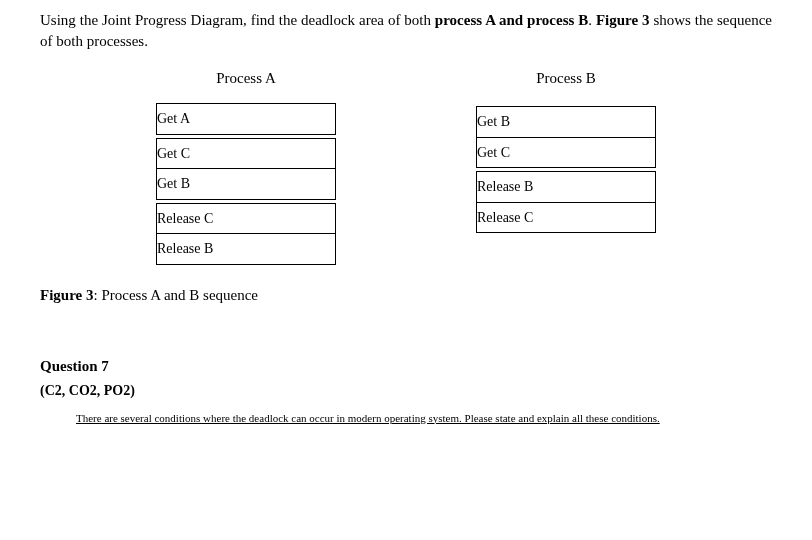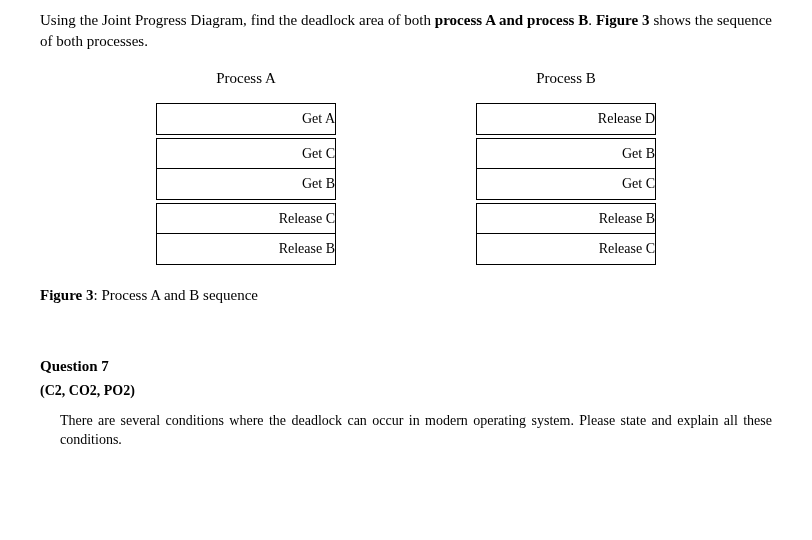--- a/index.html
+++ b/index.html
@@ -37,21 +37,21 @@
       align-items: center;
       width: 200px;
     }
     .process-title {
       margin-bottom: 14px;
       font-size: 15px;
     }
     .step-box {
       border: 1px solid #000;
       width: 180px;
-      text-align: right;
+      text-align: left;
       padding: 5px 0;
       font-size: 14px;
       background: #fff;
     }
     .step-box + .step-box {
       margin-top: -1px;
     }
     .step-box.gap-top {
       margin-top: 3px;
     }
@@ -67,44 +67,44 @@
       font-weight: bold;
       font-size: 15px;
       margin-bottom: 4px;
     }
     .question-codes {
       font-weight: bold;
       font-size: 14px;
       margin-bottom: 10px;
     }
     .question-text {
-      margin-left: 20px;
+      margin-left: 36px;
       text-align: justify;
-      font-size: 14px;
+      font-size: 11px;
+      text-decoration: underline;
     }
   </style>
 </head>
 <body>
 
 <div class="intro-text">
   <span>Using the Joint Progress Diagram, find the deadlock area of both </span><span class="intro-bold">process A and process B</span><span>. </span><span class="intro-bold">Figure 3</span><span> shows the sequence of both processes.</span>
 </div>
 
 <div class="processes-container">
   <div class="process-column">
     <div class="process-title">Process A</div>
     <div class="step-box">Get A</div>
     <div class="step-box gap-top">Get C</div>
     <div class="step-box">Get B</div>
     <div class="step-box gap-top">Release C</div>
     <div class="step-box">Release B</div>
   </div>
   <div class="process-column">
     <div class="process-title">Process B</div>
-    <div class="step-box">Release D</div>
     <div class="step-box gap-top">Get B</div>
     <div class="step-box">Get C</div>
     <div class="step-box gap-top">Release B</div>
     <div class="step-box">Release C</div>
   </div>
 </div>
 
 <div class="figure-caption">
   <span class="fig-label">Figure 3</span><span>: Process A and B sequence</span>
 </div>

